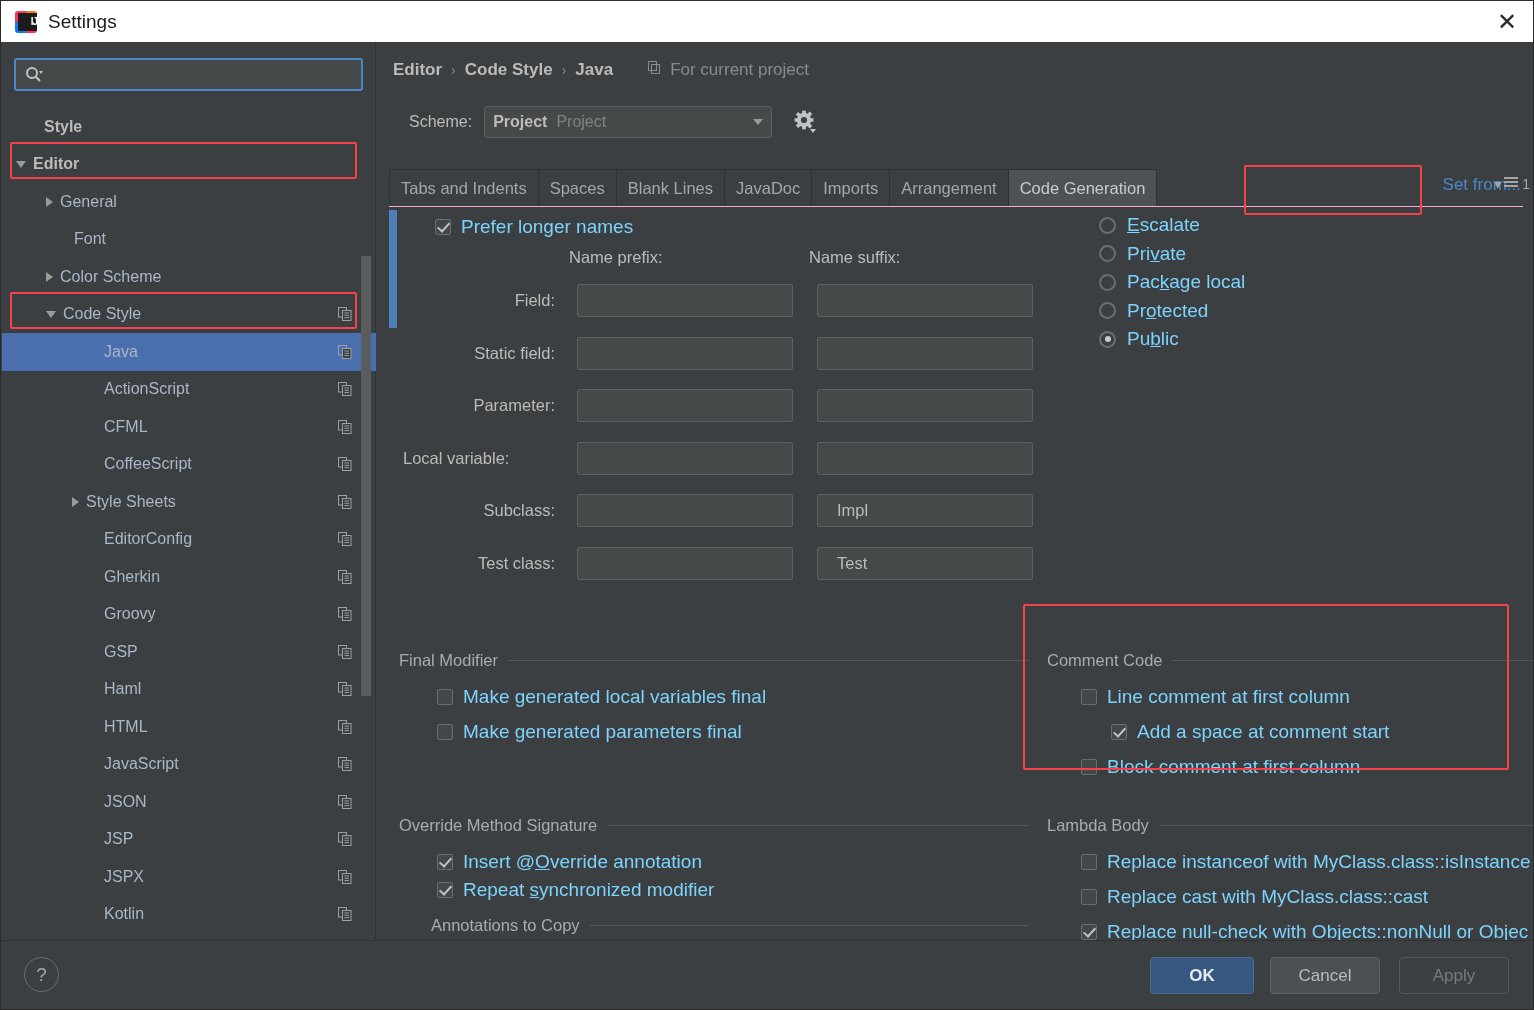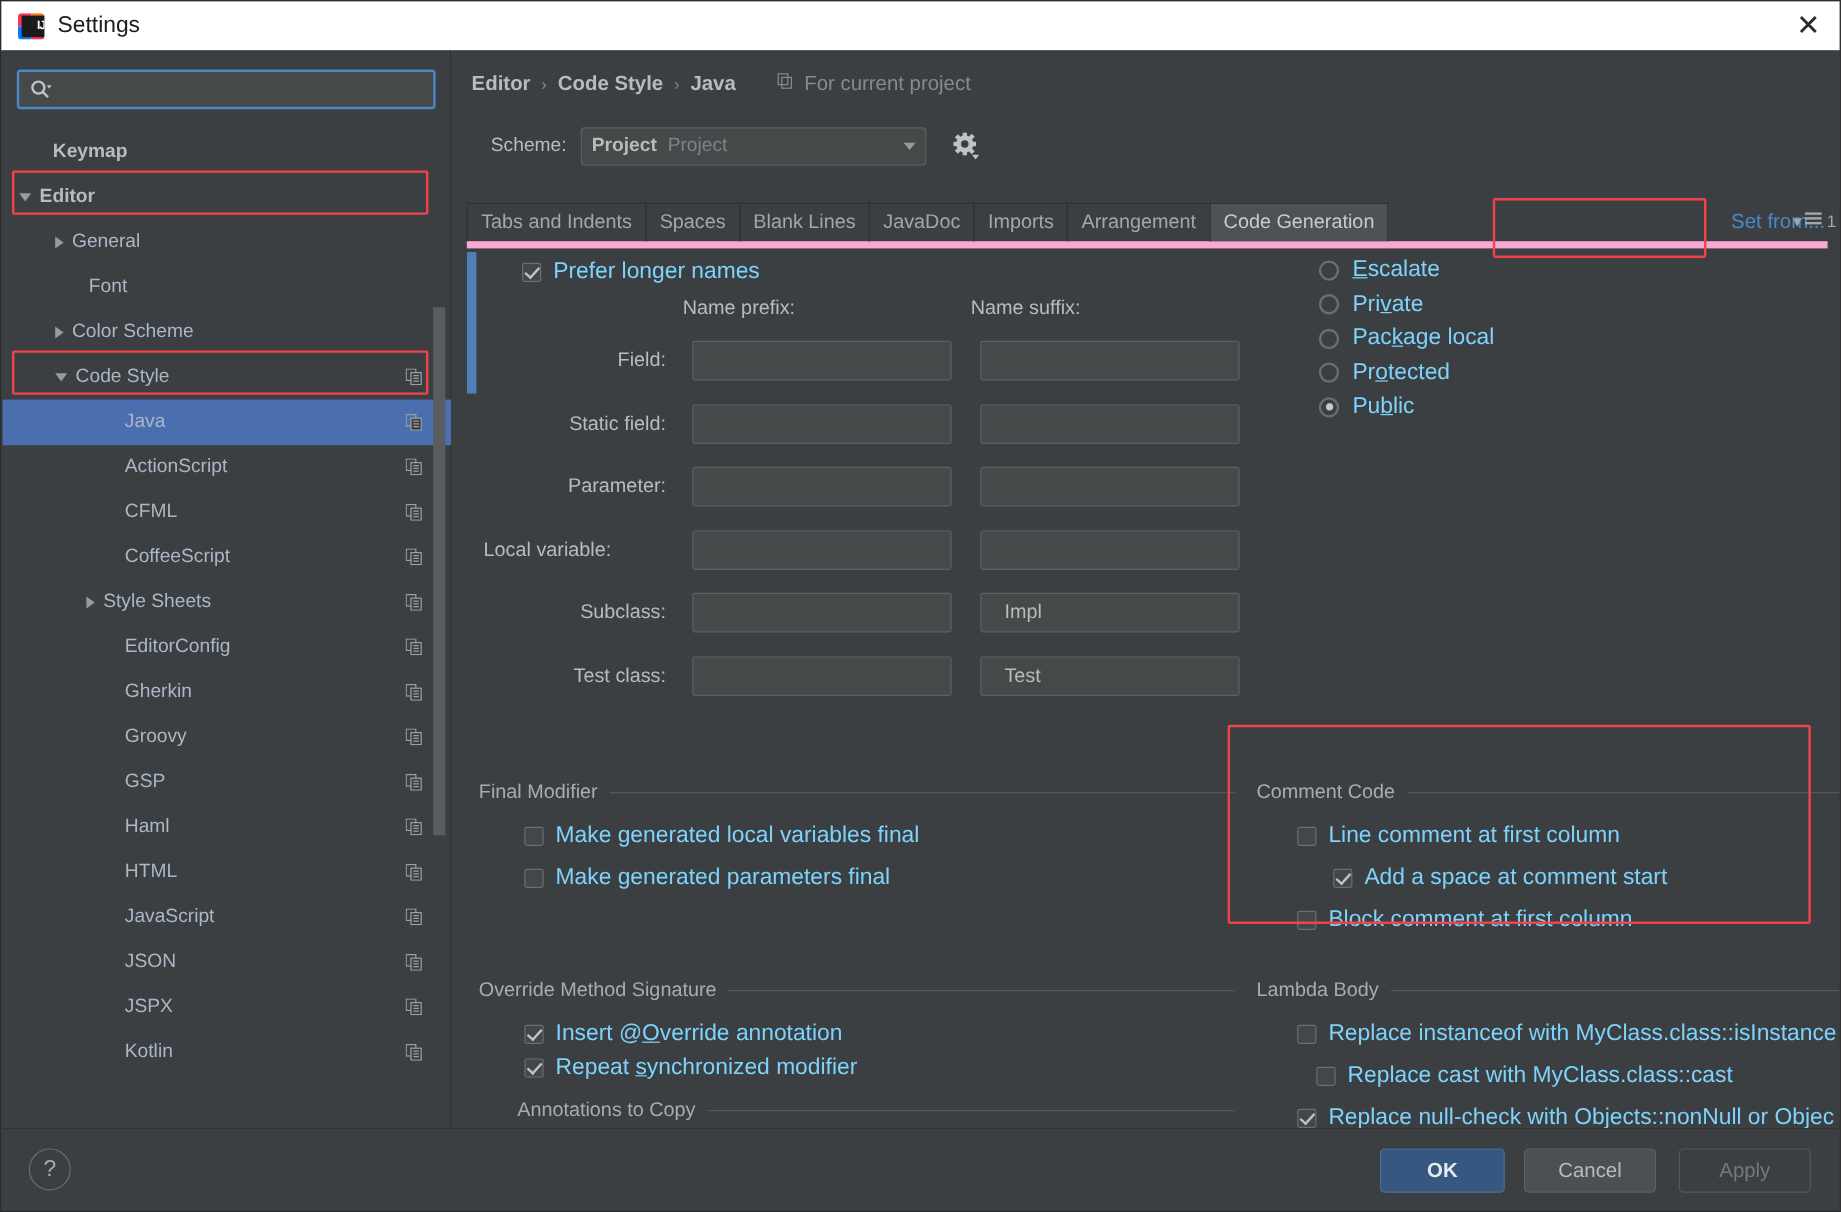--- a/index.html
+++ b/index.html
@@ -140,21 +140,21 @@
   #gear-btn { margin-left: 20px; cursor: pointer; position: relative; width: 26px; height: 26px;}
   #set-from {
     position: absolute; right: 13px; top: 133px;
     color: #4a88c7; font-size: 17px; cursor: pointer;
   }
 
   
   #tabs {
     position: absolute; left: 12px; top: 127px; width: 1134px; height: 38px;
     display: flex; align-items: stretch;
-    border-bottom: 6px solid #f9a8d4;
+    border-bottom: 1px solid #f9a8d4;
   }
   .tab {
     display: flex; align-items: center; padding: 0 11px;
     color: #a4a7a9; font-size: 16.5px; cursor: pointer;
     border: 1px solid #2f3234; border-bottom: none;
     background: transparent; margin-right: -1px; white-space: nowrap;
   }
   .tab.active { background: #4e5254; color: #c8cbcd; }
   #tab-overflow {
     position: absolute; right: 4px; top: 134px;
@@ -262,21 +262,21 @@
           <path d="M15 6 L19 6 L17 9 Z" fill="#c0c3c6"></path>
         </svg>
       </span>
       <input id="search-input" value="" placeholder="" style="">
     </div>
 
     <div id="tree">
         <div class="tree-item bold">
           <span style="width:28px;flex:none"></span>
           <span class="arrow none"></span>
-          <span class="tree-label">Keymap</span>
+          <span class="tree-label">Style</span>
         </div>
         <div class="tree-item bold">
           <span style="width:14px;flex:none"></span>
           <span class="arrow open"></span>
           <span class="tree-label">Editor</span>
         </div>
         <div class="tree-item">
           <span style="width:44px;flex:none"></span>
           <span class="arrow closed"></span>
           <span class="tree-label">General</span>
@@ -444,20 +444,32 @@
               <rect x="4.5" y="3.5" width="8.5" height="10" fill="#3c3f41" stroke="#9aa0a4"></rect>
               <line x1="6.5" y1="6" x2="11" y2="6" stroke="#9aa0a4"></line>
               <line x1="6.5" y1="8.3" x2="11" y2="8.3" stroke="#9aa0a4"></line>
               <line x1="6.5" y1="10.6" x2="11" y2="10.6" stroke="#9aa0a4"></line>
             </svg></span>
         </div>
         <div class="tree-item">
           <span style="width:88px;flex:none"></span>
           <span class="arrow none"></span>
           <span class="tree-label">JSON</span>
+          <span class="copy-ico"><svg width="14" height="14" viewBox="0 0 14 14">
+              <rect x="0.5" y="0.5" width="8" height="9.5" fill="none" stroke="#9aa0a4"></rect>
+              <rect x="4.5" y="3.5" width="8.5" height="10" fill="#3c3f41" stroke="#9aa0a4"></rect>
+              <line x1="6.5" y1="6" x2="11" y2="6" stroke="#9aa0a4"></line>
+              <line x1="6.5" y1="8.3" x2="11" y2="8.3" stroke="#9aa0a4"></line>
+              <line x1="6.5" y1="10.6" x2="11" y2="10.6" stroke="#9aa0a4"></line>
+            </svg></span>
+        </div>
+        <div class="tree-item">
+          <span style="width:88px;flex:none"></span>
+          <span class="arrow none"></span>
+          <span class="tree-label">JSP</span>
           <span class="copy-ico"><svg width="14" height="14" viewBox="0 0 14 14">
               <rect x="0.5" y="0.5" width="8" height="9.5" fill="none" stroke="#9aa0a4"></rect>
               <rect x="4.5" y="3.5" width="8.5" height="10" fill="#3c3f41" stroke="#9aa0a4"></rect>
               <line x1="6.5" y1="6" x2="11" y2="6" stroke="#9aa0a4"></line>
               <line x1="6.5" y1="8.3" x2="11" y2="8.3" stroke="#9aa0a4"></line>
               <line x1="6.5" y1="10.6" x2="11" y2="10.6" stroke="#9aa0a4"></line>
             </svg></span>
         </div>
         <div class="tree-item">
           <span style="width:88px;flex:none"></span>
@@ -700,21 +712,21 @@
 
         <div class="group-title" style="position:absolute;left:648px;top:608px;width:488px;">
           <span>Lambda Body</span>
           <span class="group-line"></span>
         </div>
         <div id="lambda-opts" style="position:absolute;left:682px;top:643px;">
             <div class="chk" style="position: absolute; left: 0px; top: 0px; white-space: nowrap;">
               <span class="boxi"></span>
               <span>Replace instanceof with MyClass.class::isInstance</span>
             </div>
-            <div class="chk" style="position: absolute; left: 16px; top: 35px; white-space: nowrap;">
+            <div class="chk" style="position: absolute; left: 0px; top: 35px; white-space: nowrap;">
               <span class="boxi"></span>
               <span>Replace cast with MyClass.class::cast</span>
             </div>
             <div class="chk" style="position: absolute; left: 0px; top: 70px; white-space: nowrap;">
               <span class="boxi on"></span>
               <span>Replace null-check with Objects::nonNull or Objec</span>
             </div>
           </div>
 
       </div>

